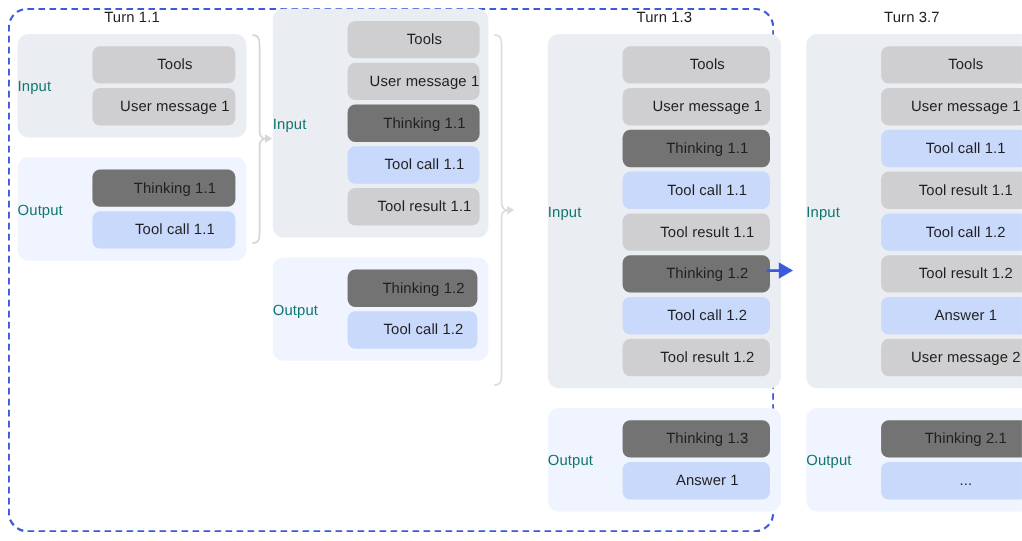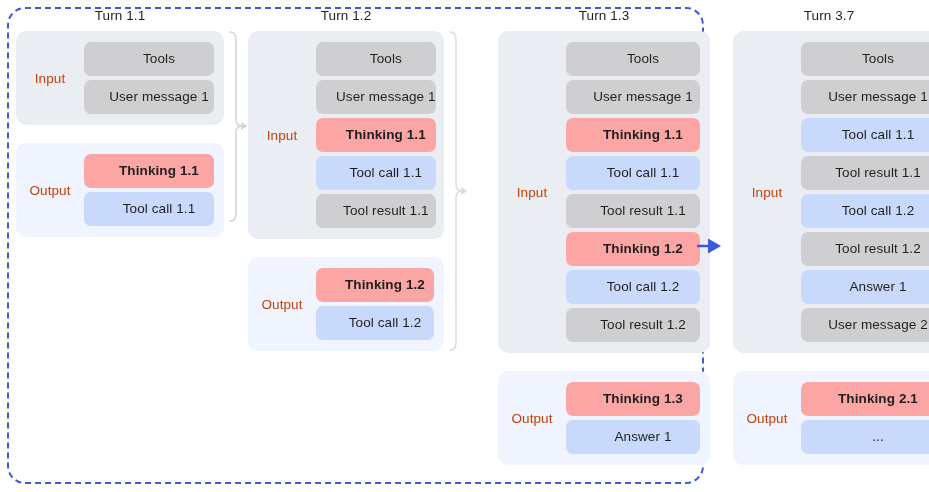--- a/index.html
+++ b/index.html
@@ -55,23 +55,22 @@
     align-items: center;
     box-sizing: border-box;
     padding: 9px 10px 9px 0;
   }
   .panel.input  { background: #eaeef3; }
   .panel.output { background: #eff4fe; }
 
   .panel-label {
     flex: 0 0 auto;
     width: 68px;
-    text-align: center;
     font-size: 13.5px;
-    color: #c2410c;
+    color: #0f766e;
     letter-spacing: 0.1px;
   }
   .panel-items {
     flex: 1 1 auto;
     display: flex;
     flex-direction: column;
     gap: 4px;
   }
 
   .chip {
@@ -80,21 +79,21 @@
     border-radius: 7px;
     text-align: center;
     font-size: 13.5px;
     color: #1f1f1f;
     letter-spacing: 0.1px;
     white-space: nowrap;
     overflow: hidden;
     padding-left: 20px;
   }
   .chip.gray      { background: #cfcfd1; }
-  .chip.blue      { background: #fca5a5; font-weight: bold; }
+  .chip.blue      { background: #737373; }
   .chip.lightblue { background: #c9d9fb; }
 
   .panel-gap { height: 18px; }
 
   
   .bracket {
     position: absolute;
     pointer-events: none;
   }
   .bracket svg { display: block; }
@@ -132,21 +131,20 @@
   </div>
 
   <div class="bracket" style="left:228px; top:29px; width:22px; height:195px;">
     <svg width="22" height="195" viewBox="0 0 22 195" fill="none">
       <path d="M2 3 C8 3, 8 8, 8 14 L8 90 C8 96, 11 97, 14 97 C11 97, 8 98, 8 104 L8 181 C8 187, 8 192, 2 192" stroke="#d6d6da" stroke-width="1.6" fill="none" stroke-linecap="round"></path>
       <path d="M13 93 L19.5 97 L13 101 Z" fill="#d6d6da"></path>
     </svg>
   </div>
 
   <div class="turn" id="turn-1" style="left:248px; width:196px;">
-    <div class="turn-title">Turn 1.2</div>
     <div class="panel input" style="height:208px;">
       <div class="panel-label">Input</div>
       <div class="panel-items">
         <div class="chip gray">Tools</div>
         <div class="chip gray">User message 1</div>
         <div class="chip blue">Thinking 1.1</div>
         <div class="chip lightblue">Tool call 1.1</div>
         <div class="chip gray">Tool result 1.1</div>
       </div>
     </div>

